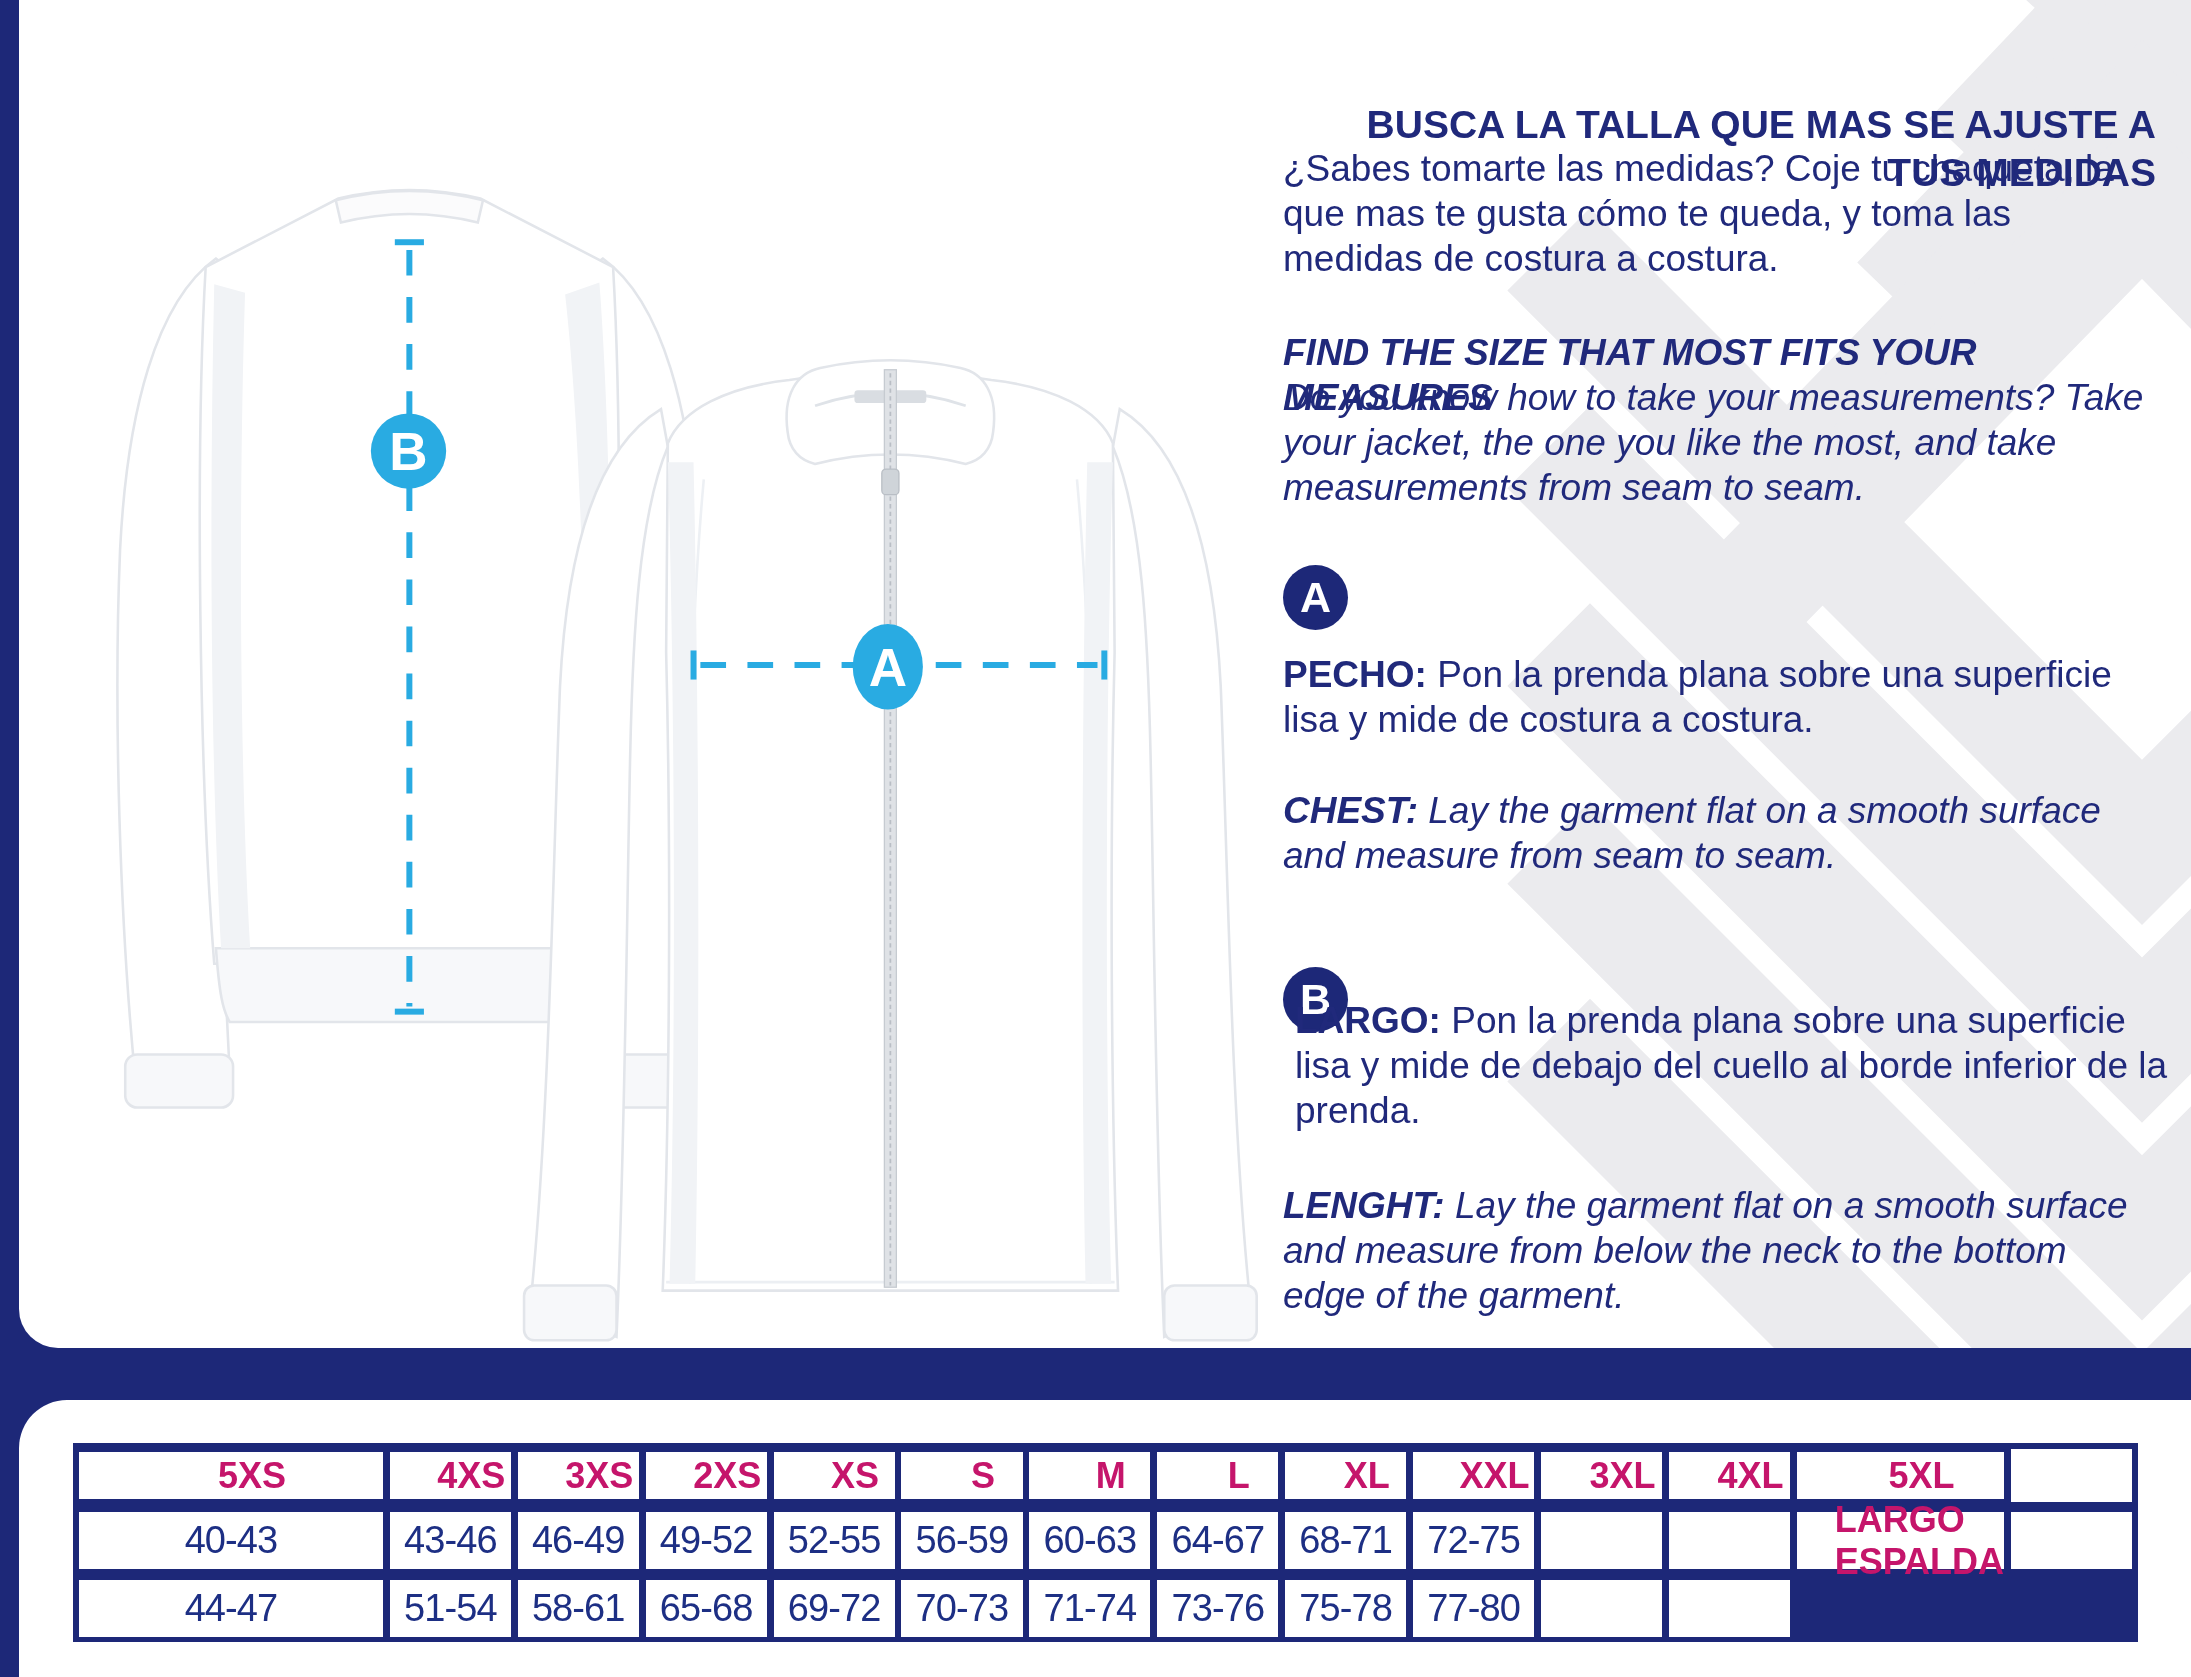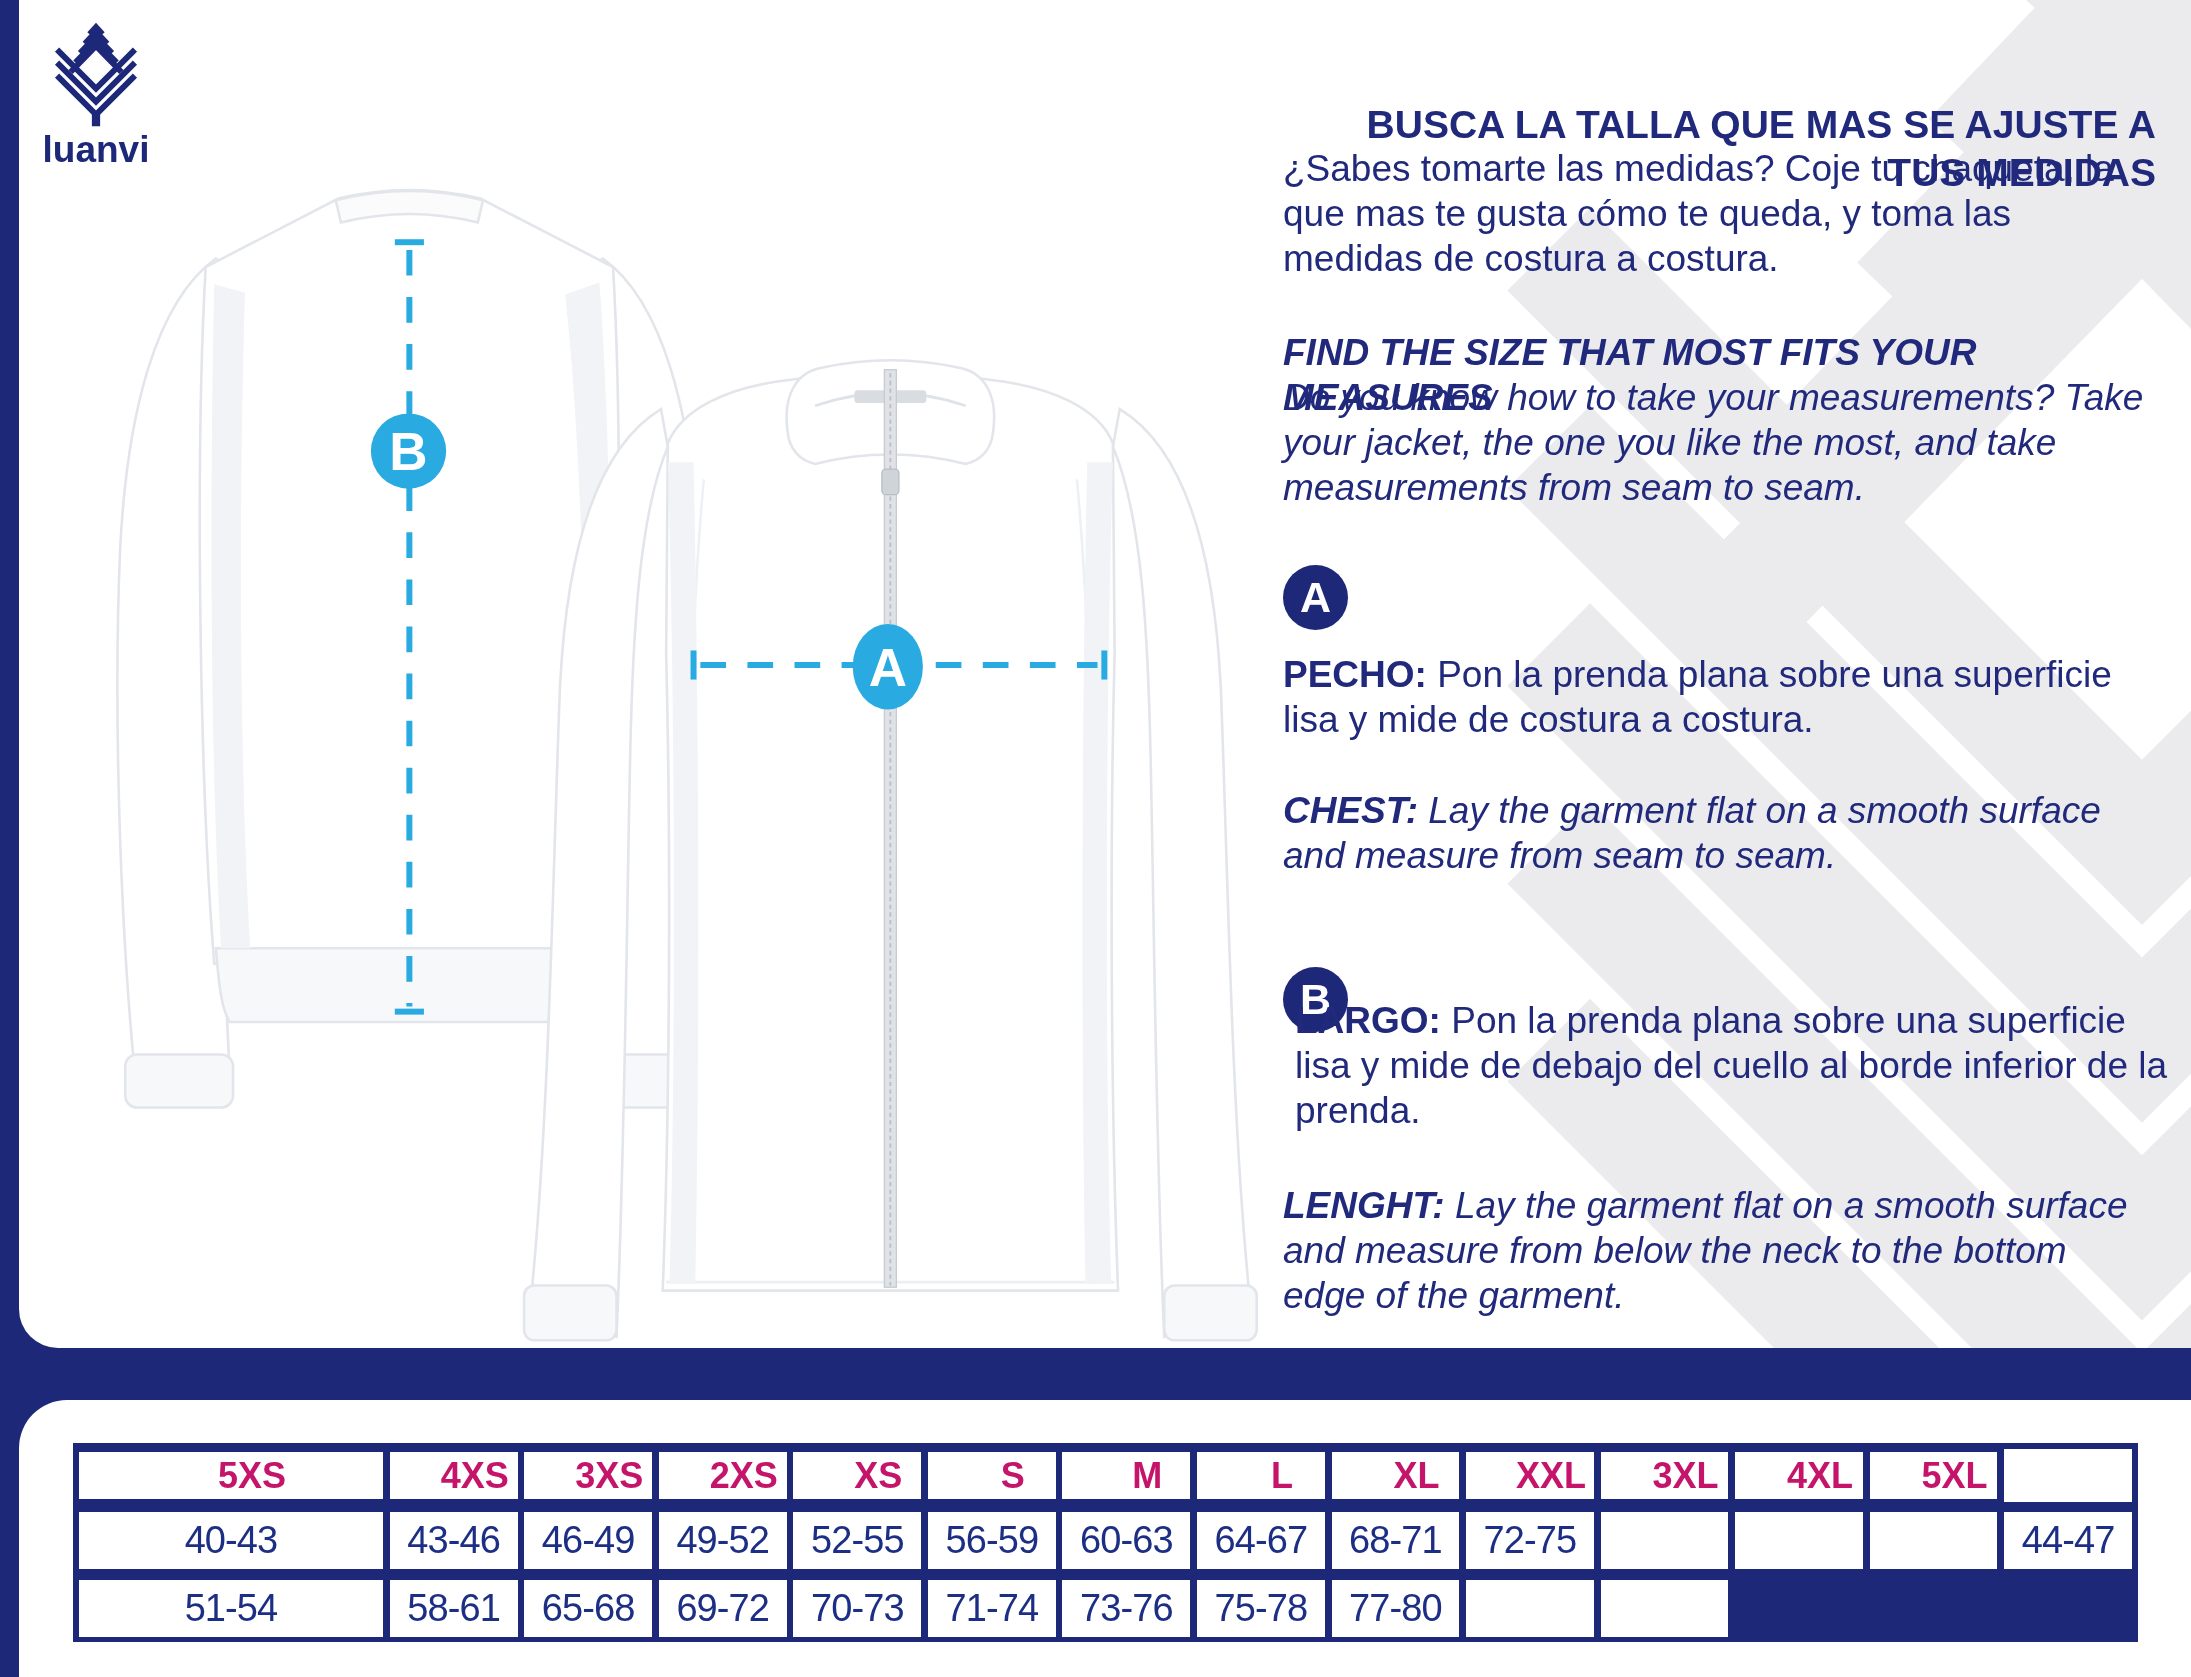--- a/index.html
+++ b/index.html
@@ -74,34 +74,20 @@
     <path d="M 73,68 L 100,40 L 127,68"></path>
     <path d="M 65,84 L 100,48 L 135,84"></path>
     <path d="M 57,100 L 100,56 L 143,100"></path>
     <path d="M 34,62 L 100,128 L 166,62"></path>
     <path d="M 34,84 L 100,150 L 166,84"></path>
     <path d="M 34,106 L 100,172 L 166,106"></path>
     <path d="M 34,128 L 100,194 L 166,128"></path>
     <path d="M 34,150 L 100,216 L 166,150"></path>
   </svg>
 
-  <div class="brand">
-    <svg viewBox="0 0 200 200">
-      <path class="st" d="M 89,36 L 100,24 L 111,36"></path>
-      <path class="st" d="M 81,52 L 100,32 L 119,52"></path>
-      <path class="st" d="M 73,68 L 100,40 L 127,68"></path>
-      <path class="st" d="M 65,84 L 100,48 L 135,84"></path>
-      <path class="st" d="M 57,100 L 100,56 L 143,100"></path>
-      <path class="st" d="M 34,62 L 100,128 L 166,62"></path>
-      <path class="st" d="M 34,84 L 100,150 L 166,84"></path>
-      <path class="st" d="M 34,106 L 100,172 L 166,106"></path>
-      <rect x="93" y="168" width="14" height="24" fill="currentColor"></rect>
-    </svg>
-    <div class="wordmark">luanvi</div>
-  </div>
 
   <svg class="jackets" width="1284" height="1348" viewBox="22 0 1500 1575">
 
     <g stroke="#e2e5ea" stroke-width="3" fill="#ffffff">
 
       <path d="M 252,302 C 182,352 148,482 140,642 C 132,832 140,1082 158,1262 L 270,1284
                C 258,1092 256,882 262,702 C 266,542 276,422 308,344 Z"></path>
 
       <path d="M 704,302 C 774,352 808,482 816,642 C 824,832 816,1082 798,1262 L 686,1284
                C 698,1092 700,882 694,702 C 690,542 680,422 648,344 Z"></path>
@@ -236,20 +222,21 @@
     <div class="cell val">49-52</div>
     <div class="cell val">52-55</div>
     <div class="cell val">56-59</div>
     <div class="cell val">60-63</div>
     <div class="cell val">64-67</div>
     <div class="cell val">68-71</div>
     <div class="cell val">72-75</div>
     <div class="cell val"></div>
     <div class="cell val"></div>
 
+    <div class="cell rowlabel">LARGO ESPALDA</div>
     <div class="cell val"></div>
     <div class="cell val">44-47</div>
     <div class="cell val">51-54</div>
     <div class="cell val">58-61</div>
     <div class="cell val">65-68</div>
     <div class="cell val">69-72</div>
     <div class="cell val">70-73</div>
     <div class="cell val">71-74</div>
     <div class="cell val">73-76</div>
     <div class="cell val">75-78</div>

